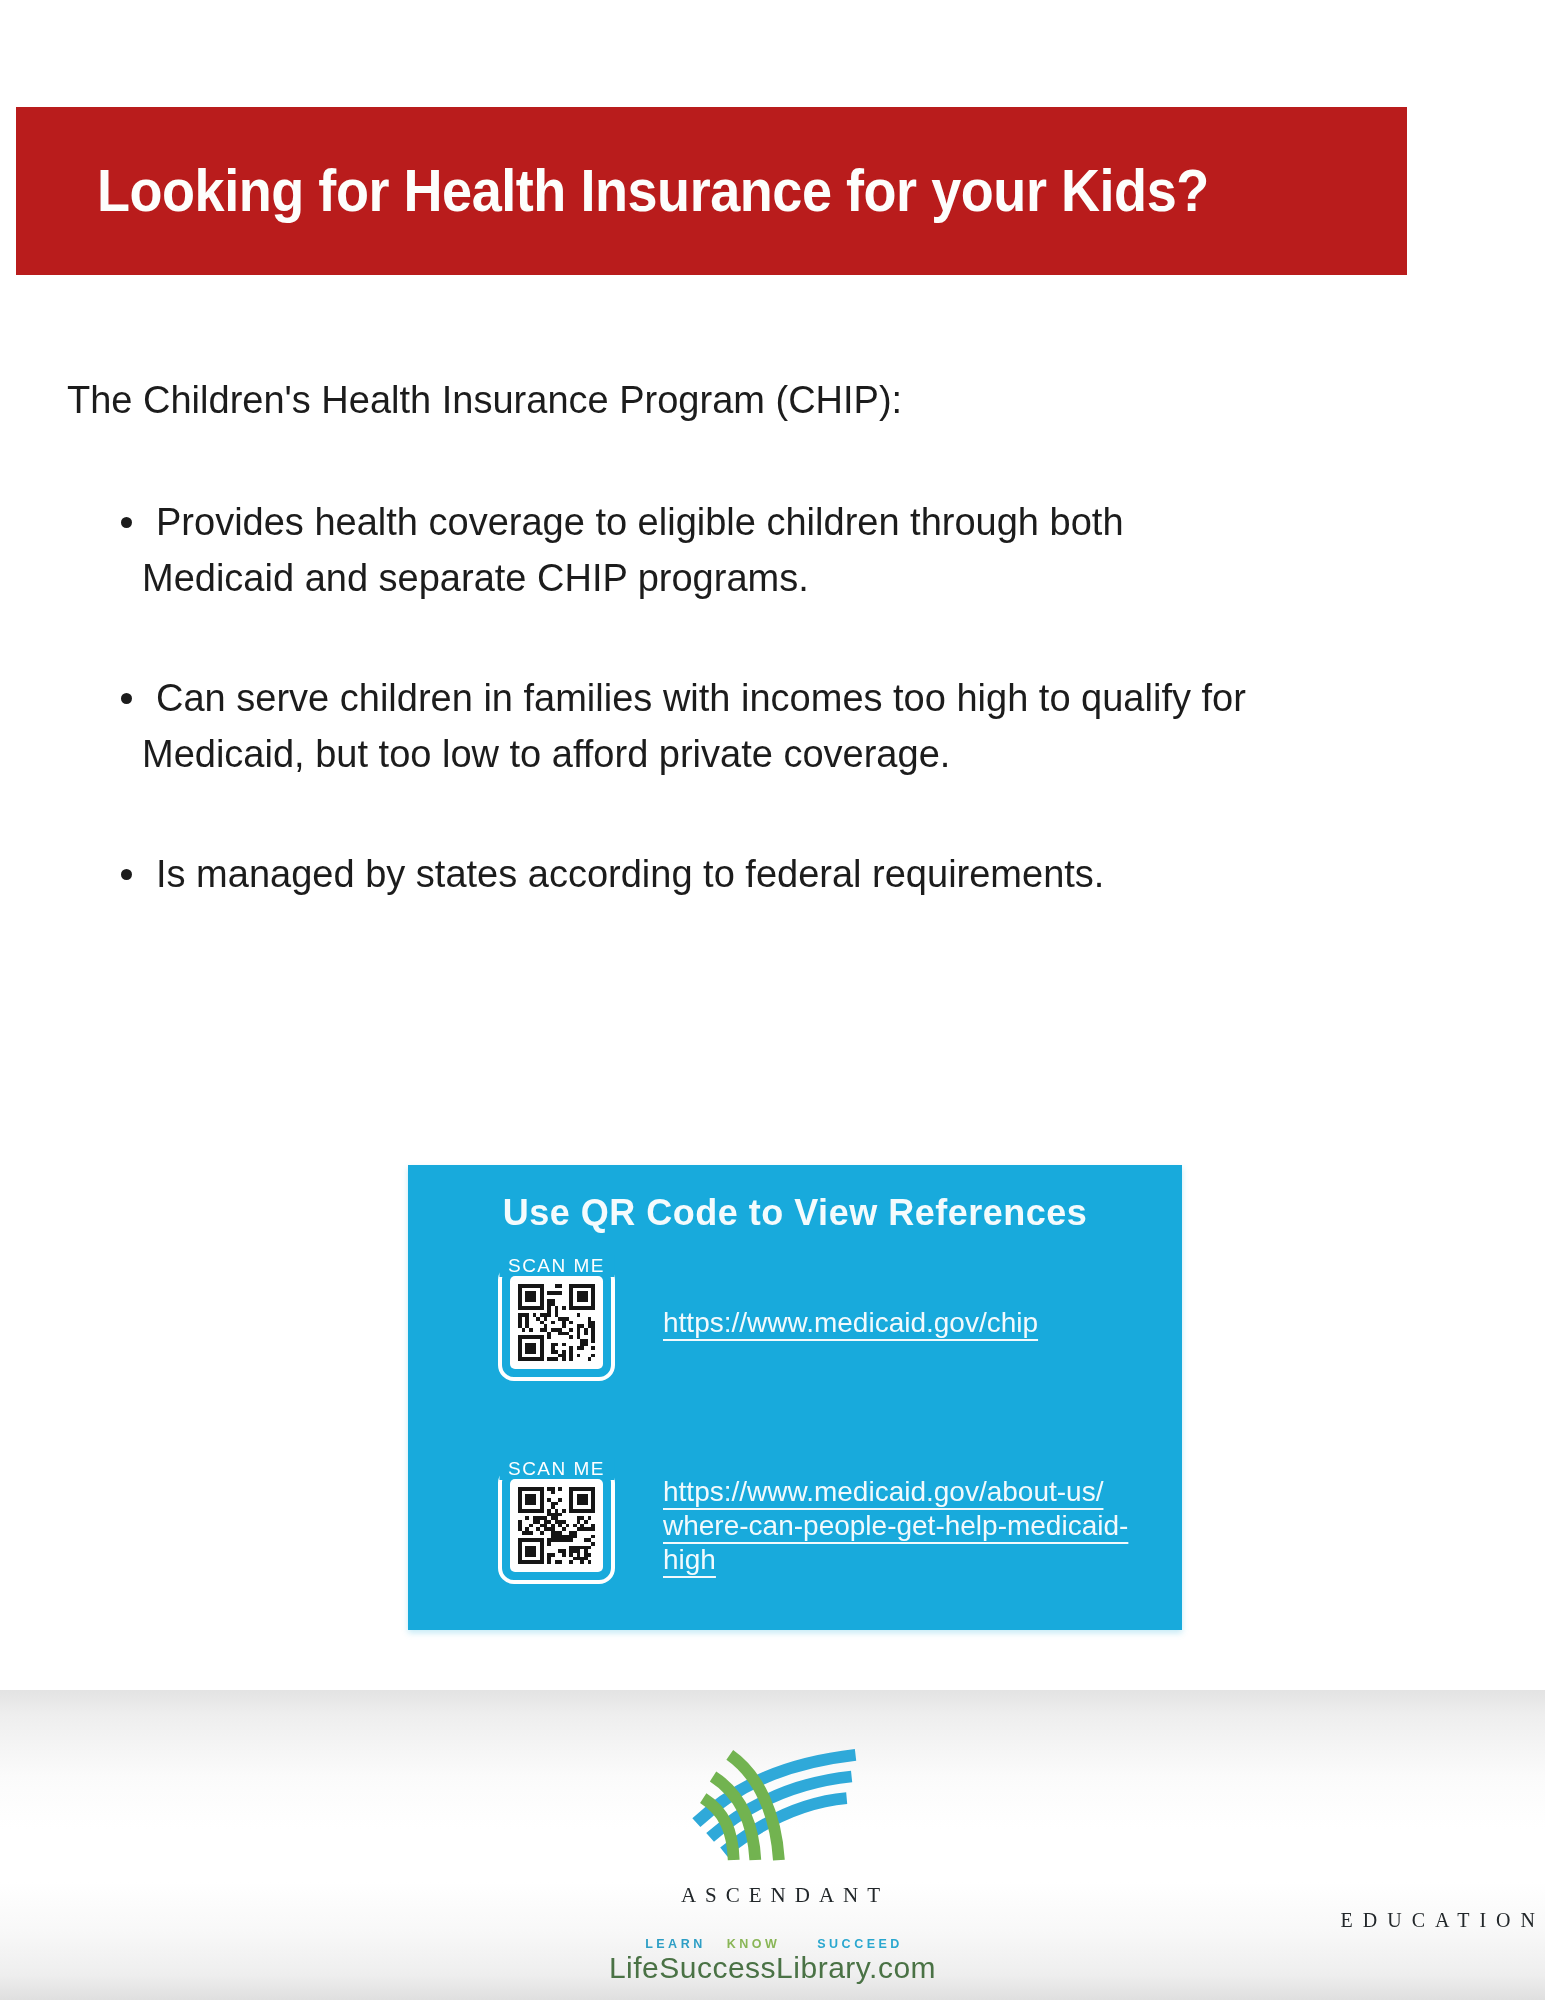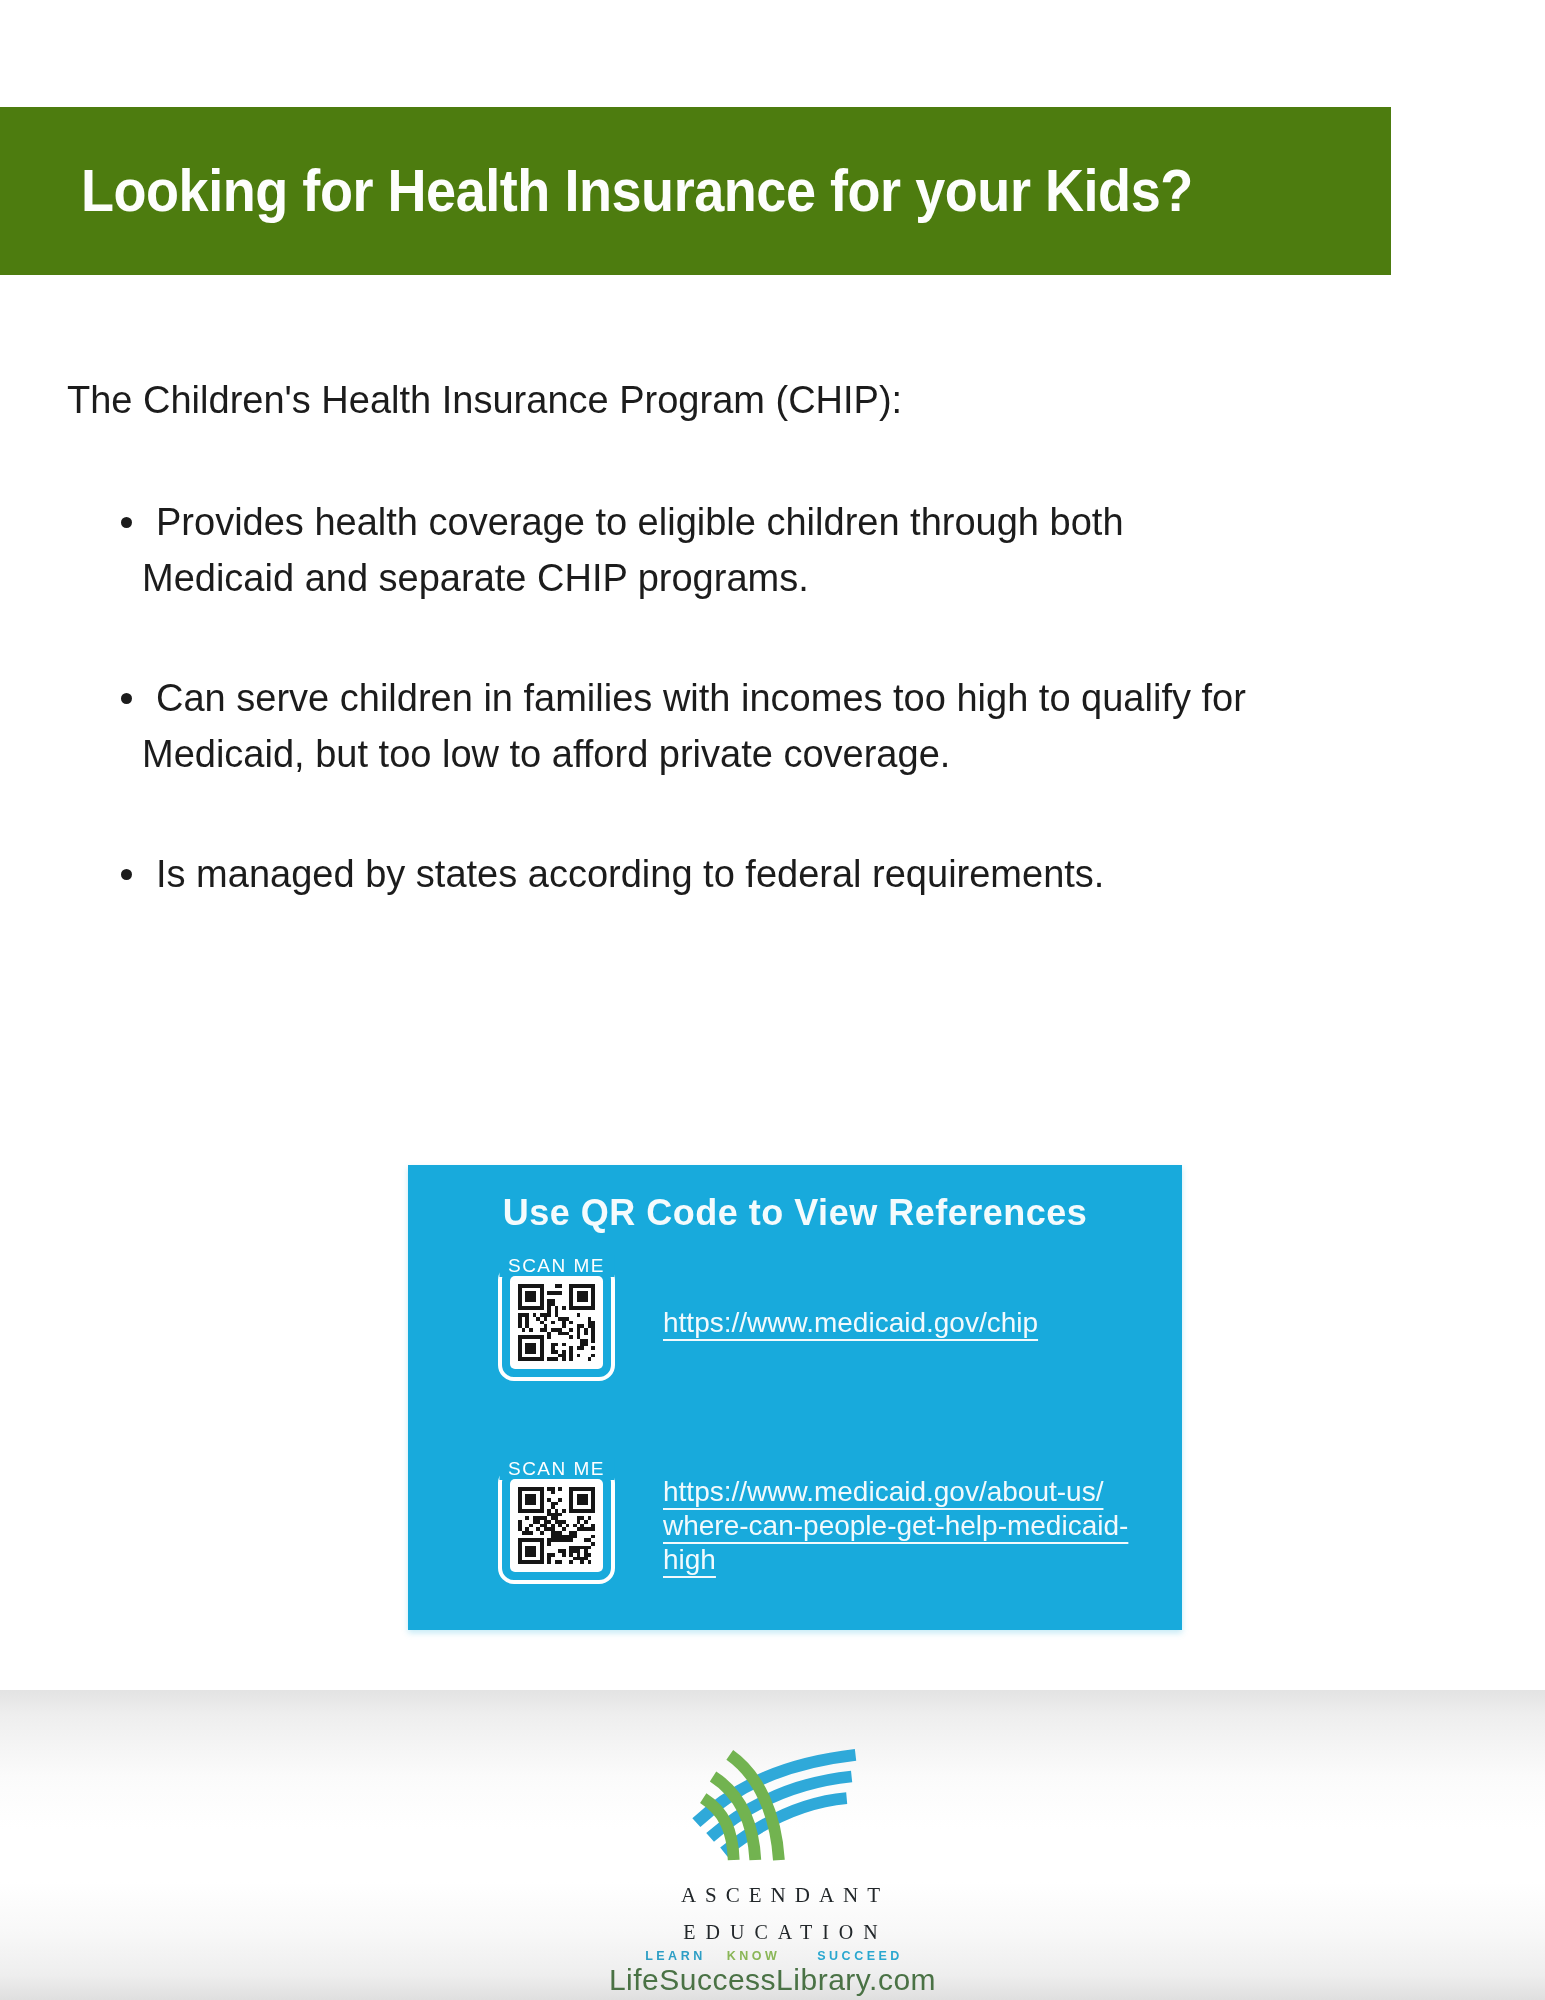--- a/index.html
+++ b/index.html
@@ -1,20 +1,20 @@
 <!DOCTYPE html>
 <html><head>
 <meta charset="utf-8">
 <style>
   html,body{margin:0;padding:0;background:#ffffff;}
   .page{position:relative;width:1545px;height:2000px;background:#ffffff;overflow:hidden;
         font-family:"Liberation Sans",sans-serif;}
 
   
-  .banner{position:absolute;left:0;top:107px;width:1391px;height:168px;background:#4d7c0f;}
+  .banner{position:absolute;left:16px;top:107px;width:1391px;height:168px;background:#b91c1c;}
   .banner h1{margin:0;padding-left:81px;line-height:168px;font-size:60px;font-weight:bold;
              color:#fdfefc;white-space:nowrap;}
   .banner h1 span{display:inline-block;transform:scaleX(0.9);transform-origin:left center;
                   letter-spacing:-0.5px;}
 
   
   .content{position:absolute;left:0;top:372px;width:1545px;color:#1c1c1c;}
   .intro{margin:0 0 0 67px;font-size:38px;line-height:56px;}
   .bullets{list-style:none;margin:66px 0 0 0;padding:0;}
   .bullets li{position:relative;margin:0 0 64px 142px;max-width:1105px;
@@ -44,22 +44,22 @@
   .ref-link span{display:block;text-decoration:underline;text-decoration-thickness:2px;
                  text-underline-offset:7px;}
 
   
   .footer{position:absolute;left:0;top:1690px;width:1545px;height:310px;text-align:center;
           background:linear-gradient(180deg,#e3e3e3 0%,#eeeeee 8%,#fbfbfb 28%,#ffffff 45%,
                      #ffffff 62%,#f8f8f8 78%,#eeeeee 92%,#dfdfdf 100%);}
   .logo-arcs{margin-top:58px;width:180px;height:113px;}
   .logo-line1{margin-top:18px;font-family:"Liberation Serif",serif;font-size:21px;color:#22272a;
               letter-spacing:9px;padding-left:25px;}
-  .logo-line2{margin-top:13px;font-family:"Liberation Serif",serif;font-size:20px;color:#22272a;
-              letter-spacing:10px;padding-left:26px;}
+  .logo-line2{margin-top:1px;font-family:"Liberation Serif",serif;font-size:20px;color:#22272a;
+              letter-spacing:10px;padding-left:26px;text-align:right;}
   .tagline{margin-top:5px;font-size:12.5px;font-weight:bold;letter-spacing:3.5px;padding-left:3px;}
   .tagline .t-learn{color:#2d9ec5;}
   .tagline .t-know{color:#8ab657;margin-left:14px;}
   .tagline .t-succeed{color:#2aa7cf;margin-left:30px;}
   .website{font-size:30px;font-weight:normal;color:#4a7245;letter-spacing:0.5px;}
 </style>
 </head>
 <body>
 
 <div class="page">

